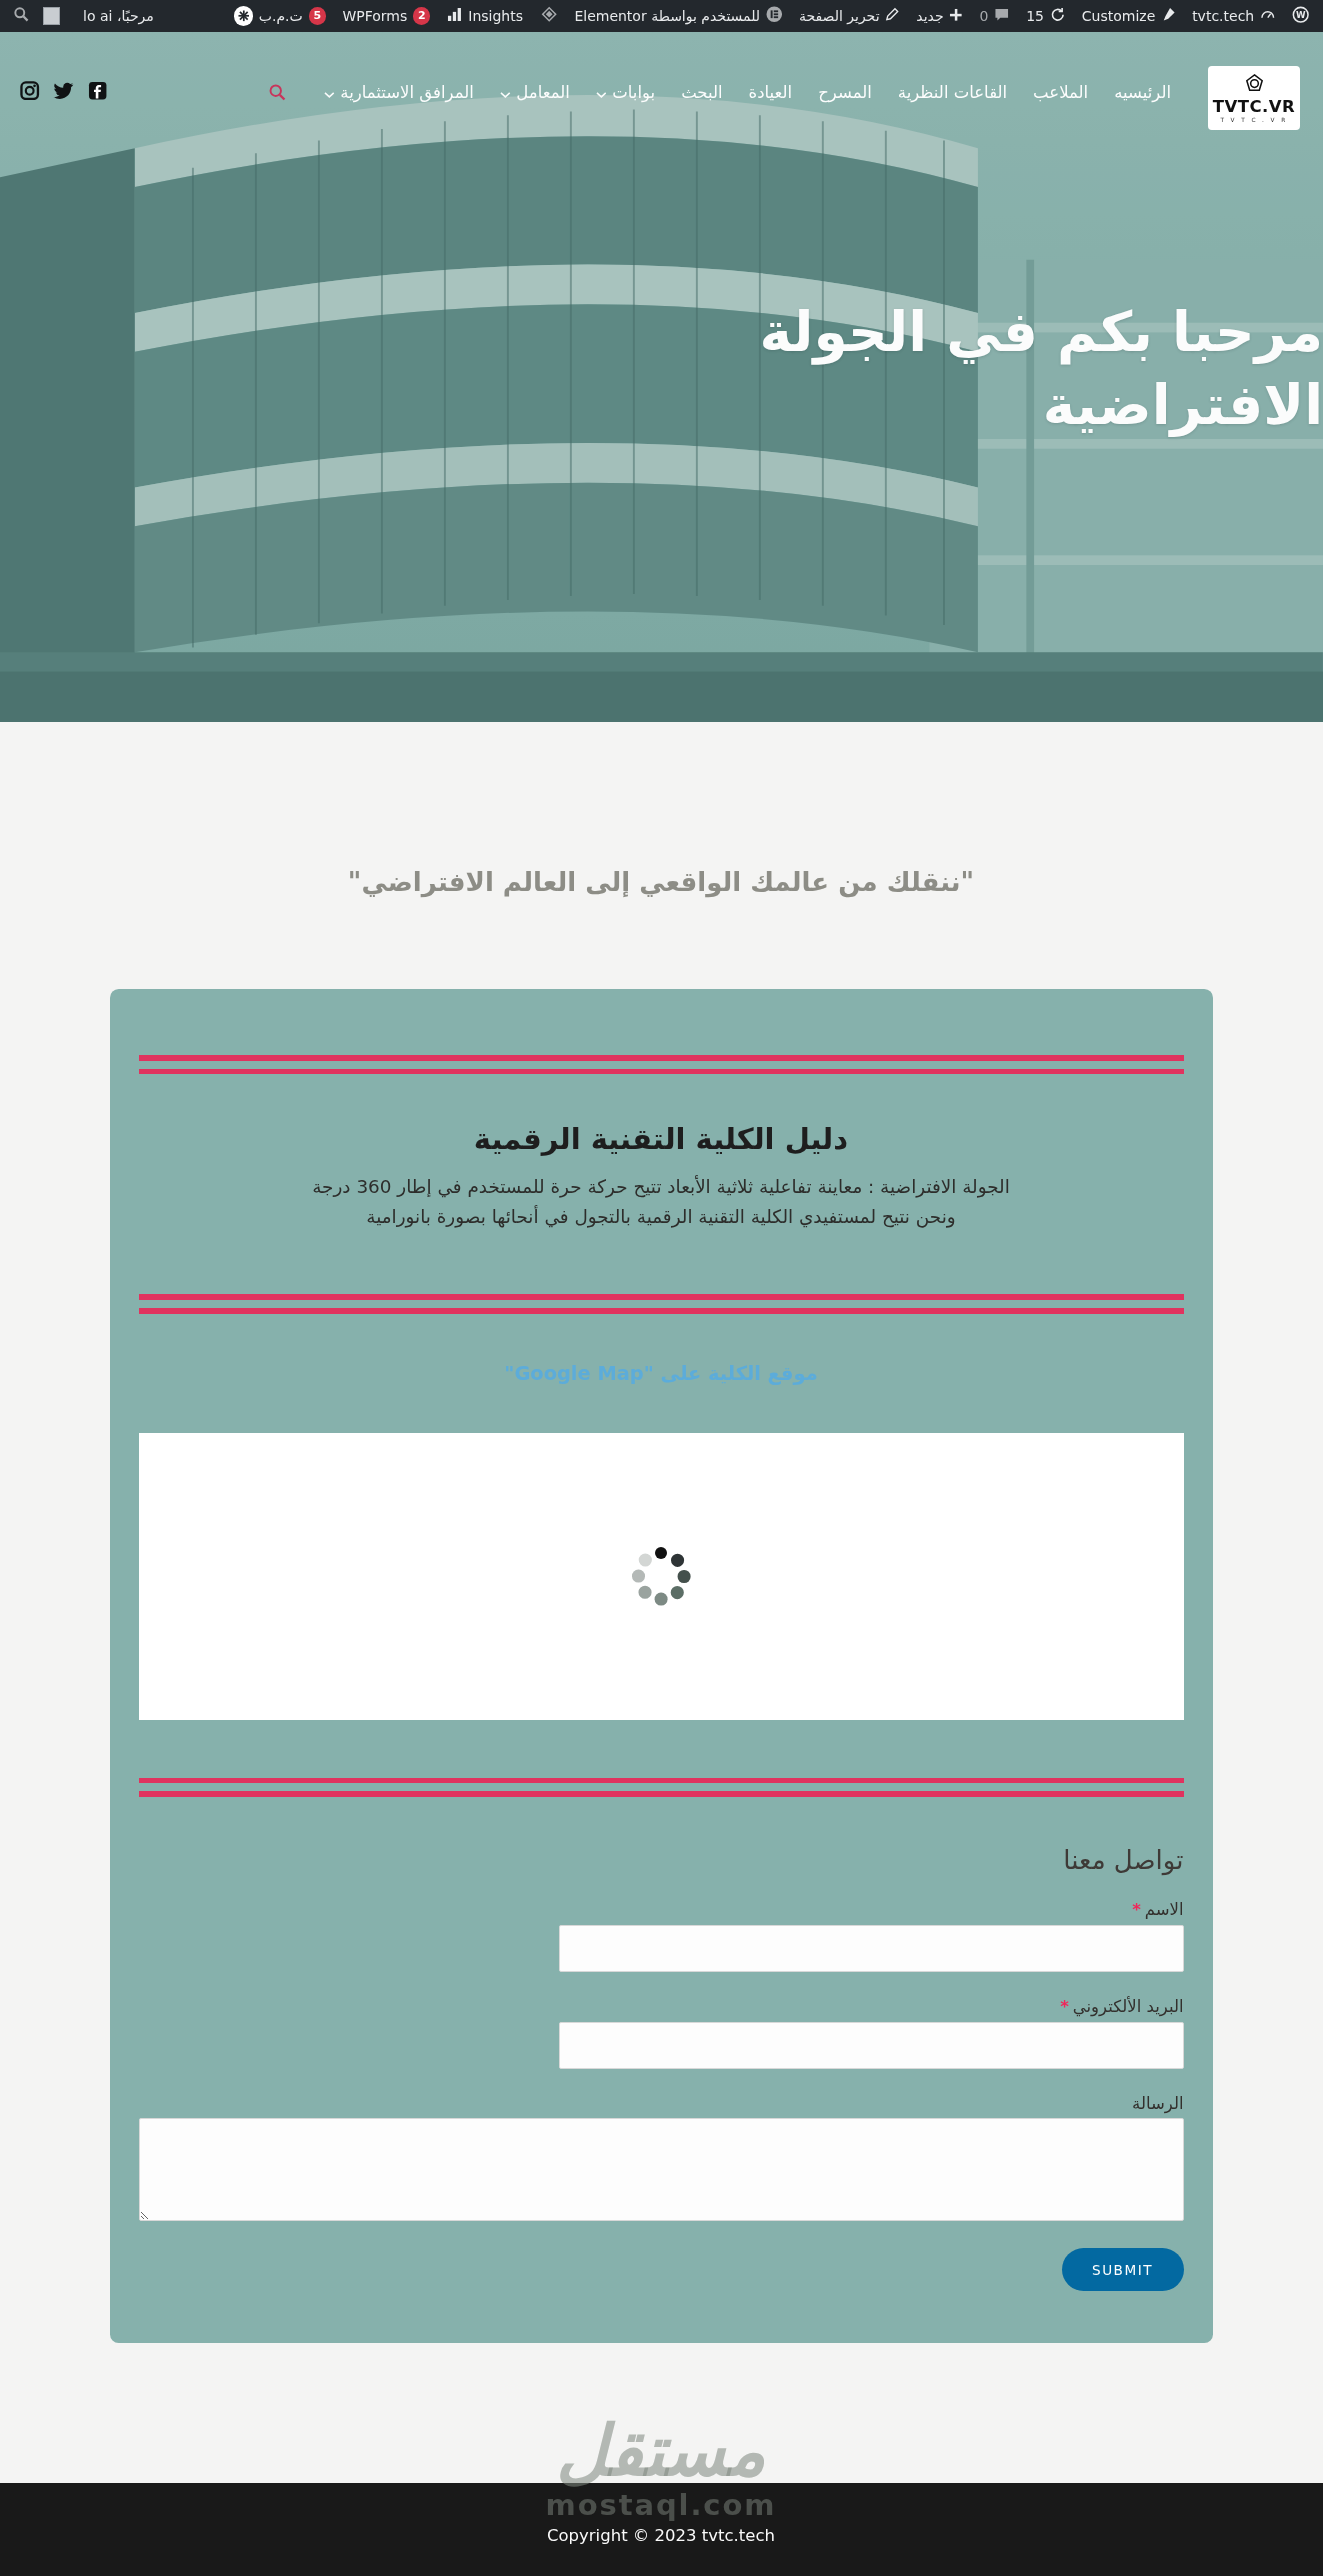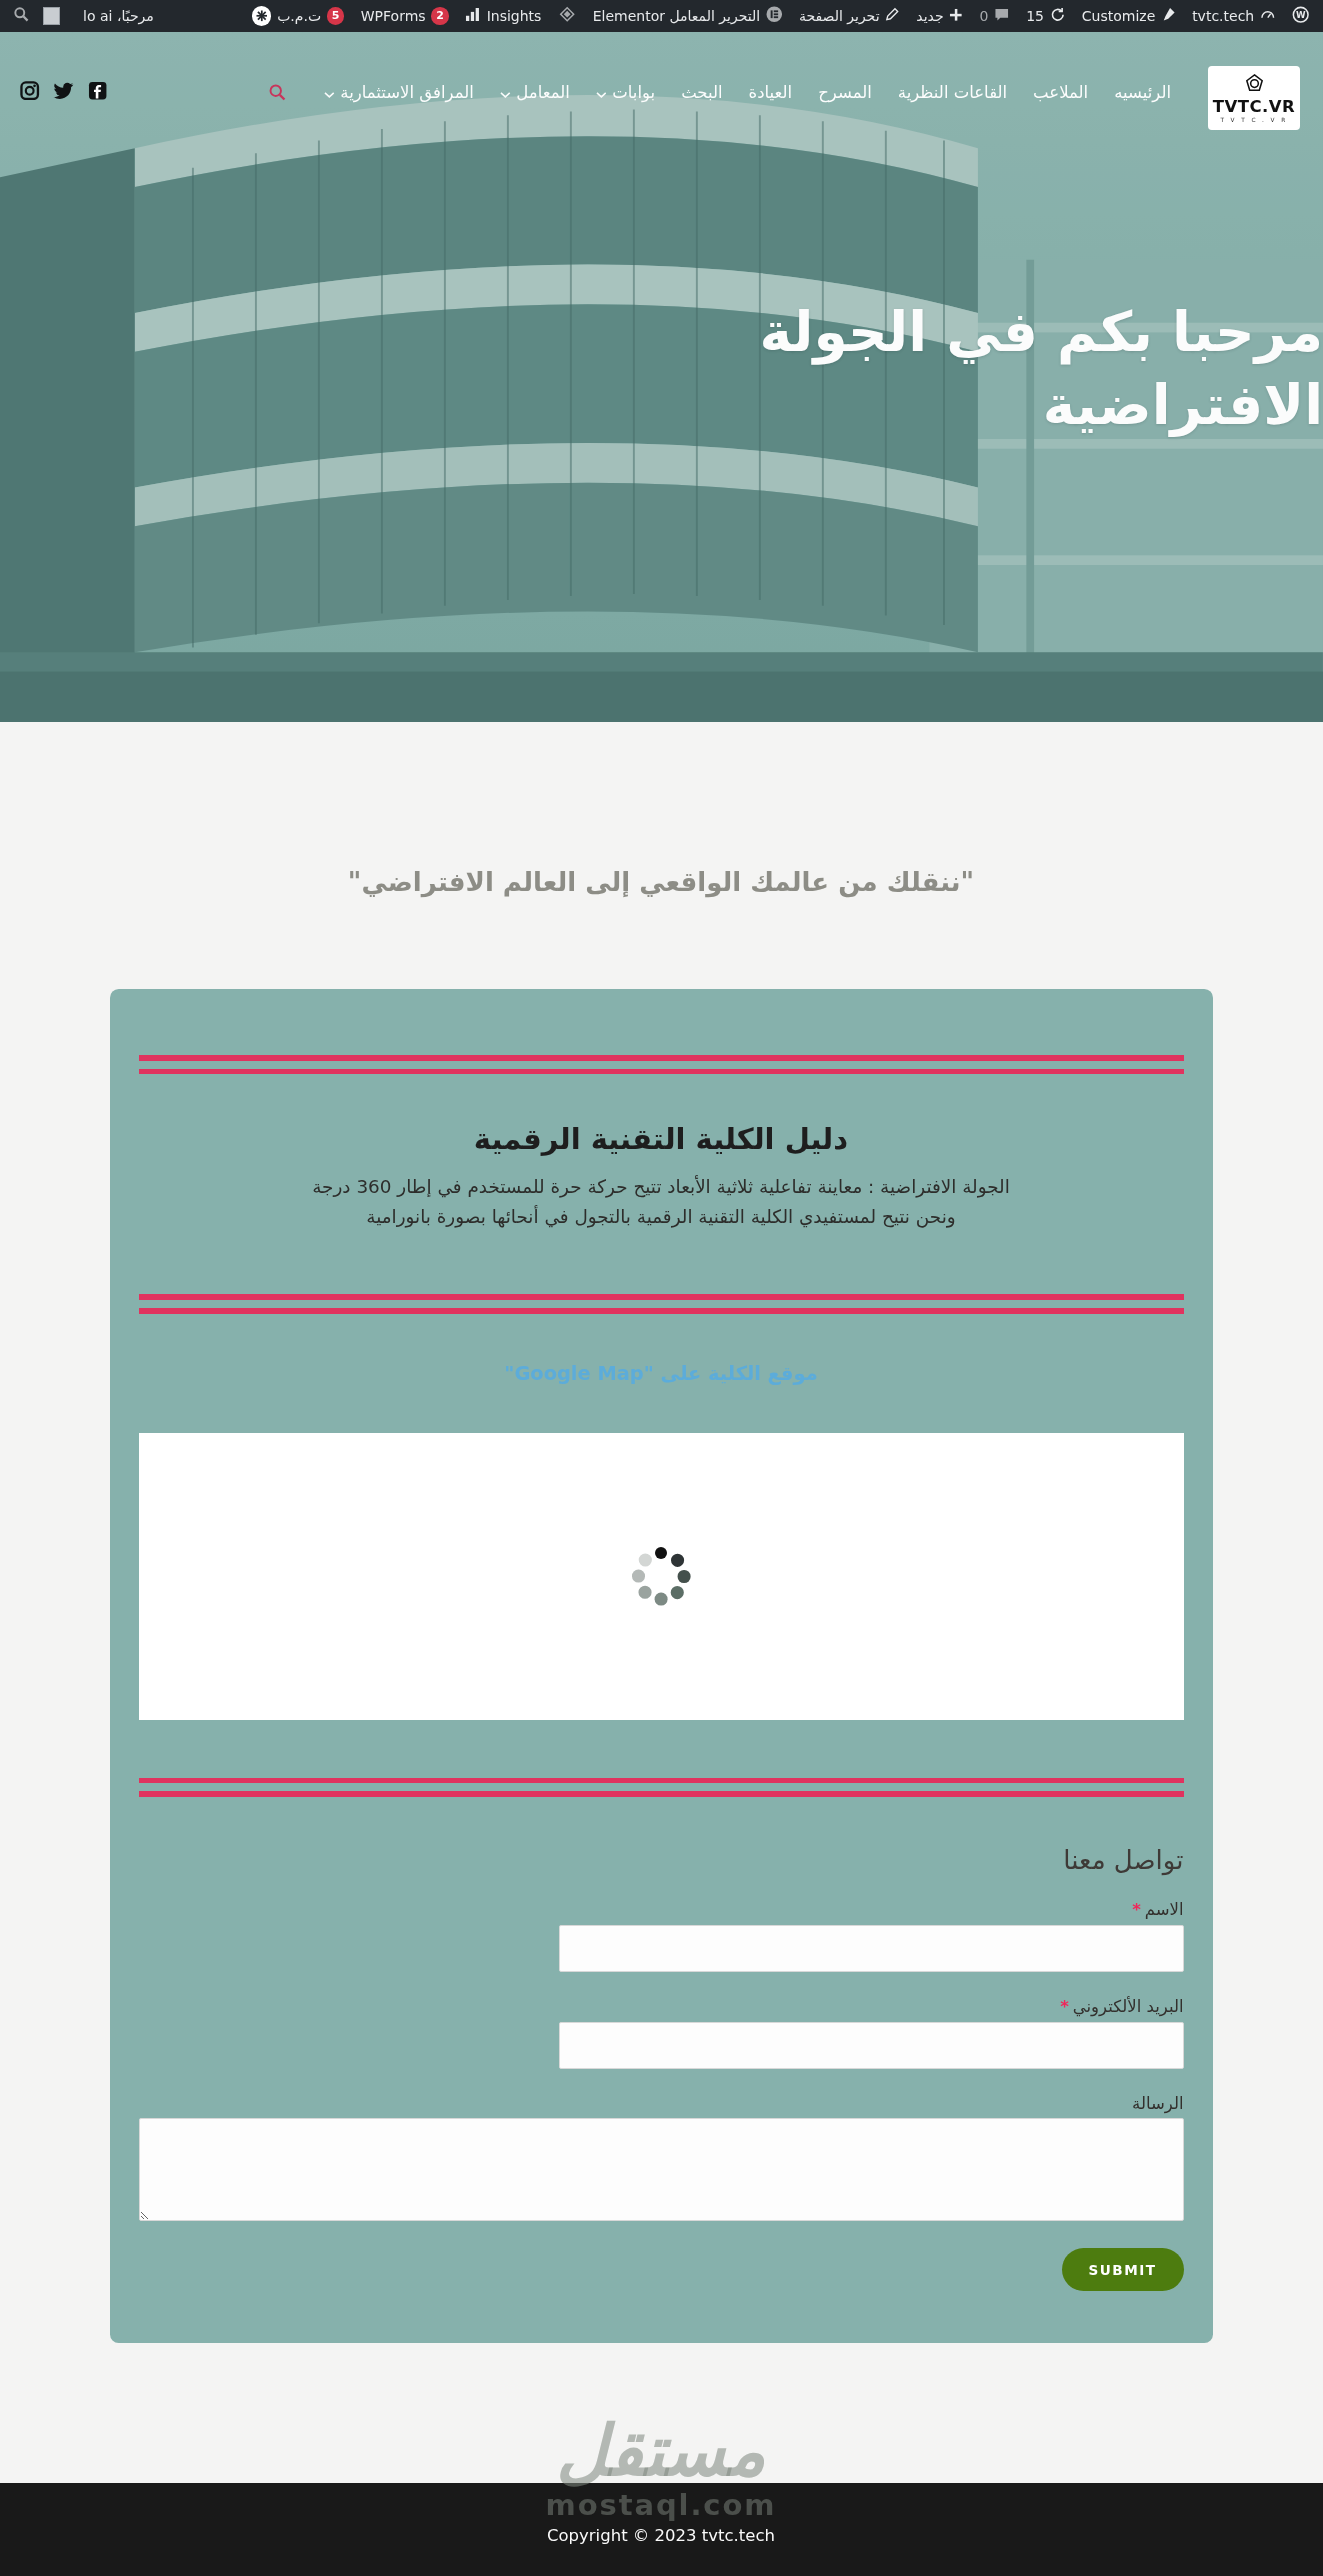--- a/index.html
+++ b/index.html
@@ -56,22 +56,22 @@
   .divider.d3 { margin-top:58px; }
 
   .contact-heading { margin-top:48px; font-size:26px; color:#3e3a37; text-align:right; }
   .field-label { margin-top:25px; font-size:16.5px; color:#33302d; text-align:right; }
   .req { color:#f1265a; font-weight:bold; margin-right:3.9px; }
   .text-input { display:block; width:625px; height:47px; margin-top:5.8px; border:1px solid #d8d8d8; background:#fdfdfd;
                 border-radius:1.9px; padding:0 11.6px; font-size:16.5px; font-family:"DejaVu Sans", sans-serif; }
   .textarea { display:block; width:100%; height:103px; margin-top:5.8px; border:1px solid #d8d8d8; background:#fdfdfd;
               border-radius:1.9px; padding:9.7px 11.6px; font-size:16.5px; font-family:"DejaVu Sans", sans-serif; resize:both; }
   .submit-row { margin-top:27px; text-align:right; }
-  .submit-btn { background:#4d7c0f; color:#fff; border:none; border-radius:23px; height:43px; width:122px;
-                font-size:13.6px; font-weight:bold; letter-spacing:1.5px; cursor:pointer; font-family:"DejaVu Sans", sans-serif; }
+  .submit-btn { background:#0369a1; color:#fff; border:none; border-radius:23px; height:43px; width:122px;
+                font-size:13.6px; font-weight:normal; letter-spacing:1.5px; cursor:pointer; font-family:"DejaVu Sans", sans-serif; }
 
   
   .footer { position:absolute; left:0; right:0; bottom:0; height:93px; background:#191919; }
   .footer-text { text-align:center; color:#fafafa; font-size:16.5px; padding-top:43px; }
   .watermark { position:absolute; left:0; right:0; top:2416px; text-align:center; z-index:6; pointer-events:none; direction:rtl; }
   .wm-ar { font-size:70px; font-weight:bold; color:rgba(125,134,125,.55); line-height:1;font-style:italic; }
   .wm-en { font-size:29px; font-weight:bold; color:rgba(125,134,125,.5); letter-spacing:1.9px; margin-top:1.9px; direction:ltr; }
 </style>
 </head>
 <body>
@@ -141,21 +141,21 @@
     <a class="ab-item">
       <span>
         <svg width="16.5" height="16.5" viewBox="0 0 17 17">
             <circle cx="8.5" cy="8.5" r="8" fill="#a7aaad"></circle>
             <rect x="4.8" y="4.5" width="2" height="8" fill="#23282d"></rect>
             <rect x="8" y="4.5" width="4.5" height="1.9" fill="#23282d"></rect>
             <rect x="8" y="7.6" width="4.5" height="1.9" fill="#23282d"></rect>
             <rect x="8" y="10.6" width="4.5" height="1.9" fill="#23282d"></rect>
           </svg>
       </span>
-      <span>التحرير المعامل Elementor</span>
+      <span>للمستخدم بواسطة Elementor</span>
     </a>
     <a class="ab-item">
       <span>
         <svg width="18.4" height="18.4" viewBox="0 0 20 20">
             <rect x="5" y="5" width="10" height="10" transform="rotate(45 10 10)" fill="none" stroke="#a7aaad" stroke-width="1.6"></rect>
             <rect x="7.4" y="7.4" width="5.2" height="5.2" transform="rotate(45 10 10)" fill="#a7aaad"></rect>
           </svg>
       </span>
     </a>
     <a class="ab-item">

